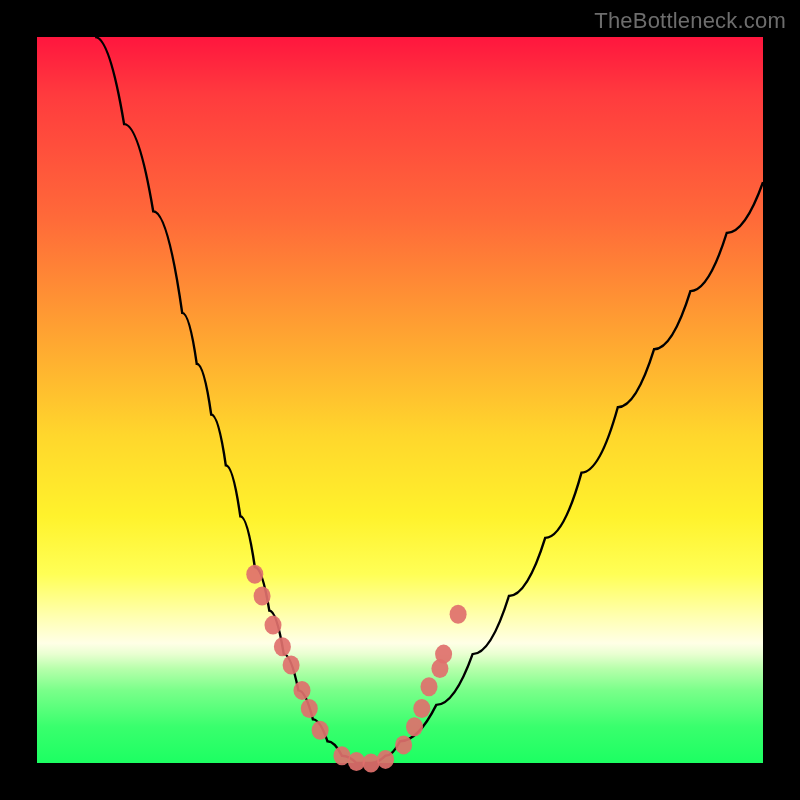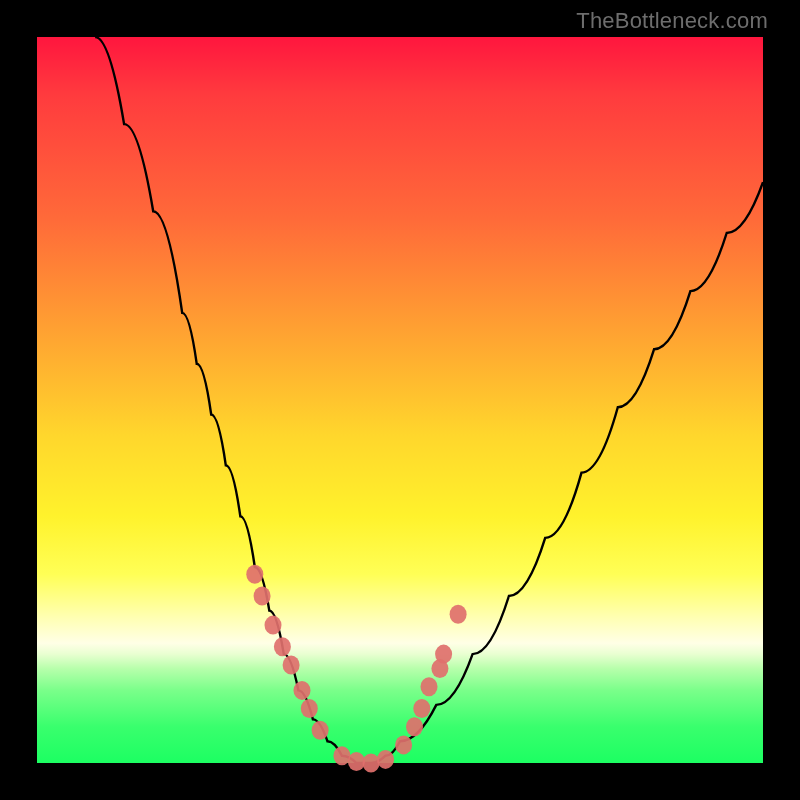--- a/index.html
+++ b/index.html
@@ -38,21 +38,21 @@
       #ffffe6 83.5%,
       #e9ffd1 85%,
       #b7ffab 87%,
       #7aff8a 90%,
       #39ff6d 95%,
       #1cff62 100%);
   }
   .watermark {
     position: absolute;
     top: 8px;
-    right: 32px;
+    right: 14px;
     color: #6d6d6d;
     font-size: 22px;
     font-weight: 500;
     letter-spacing: 0.2px;
     user-select: none;
   }
   svg.curve {
     position: absolute;
     left: 0;
     top: 0;

